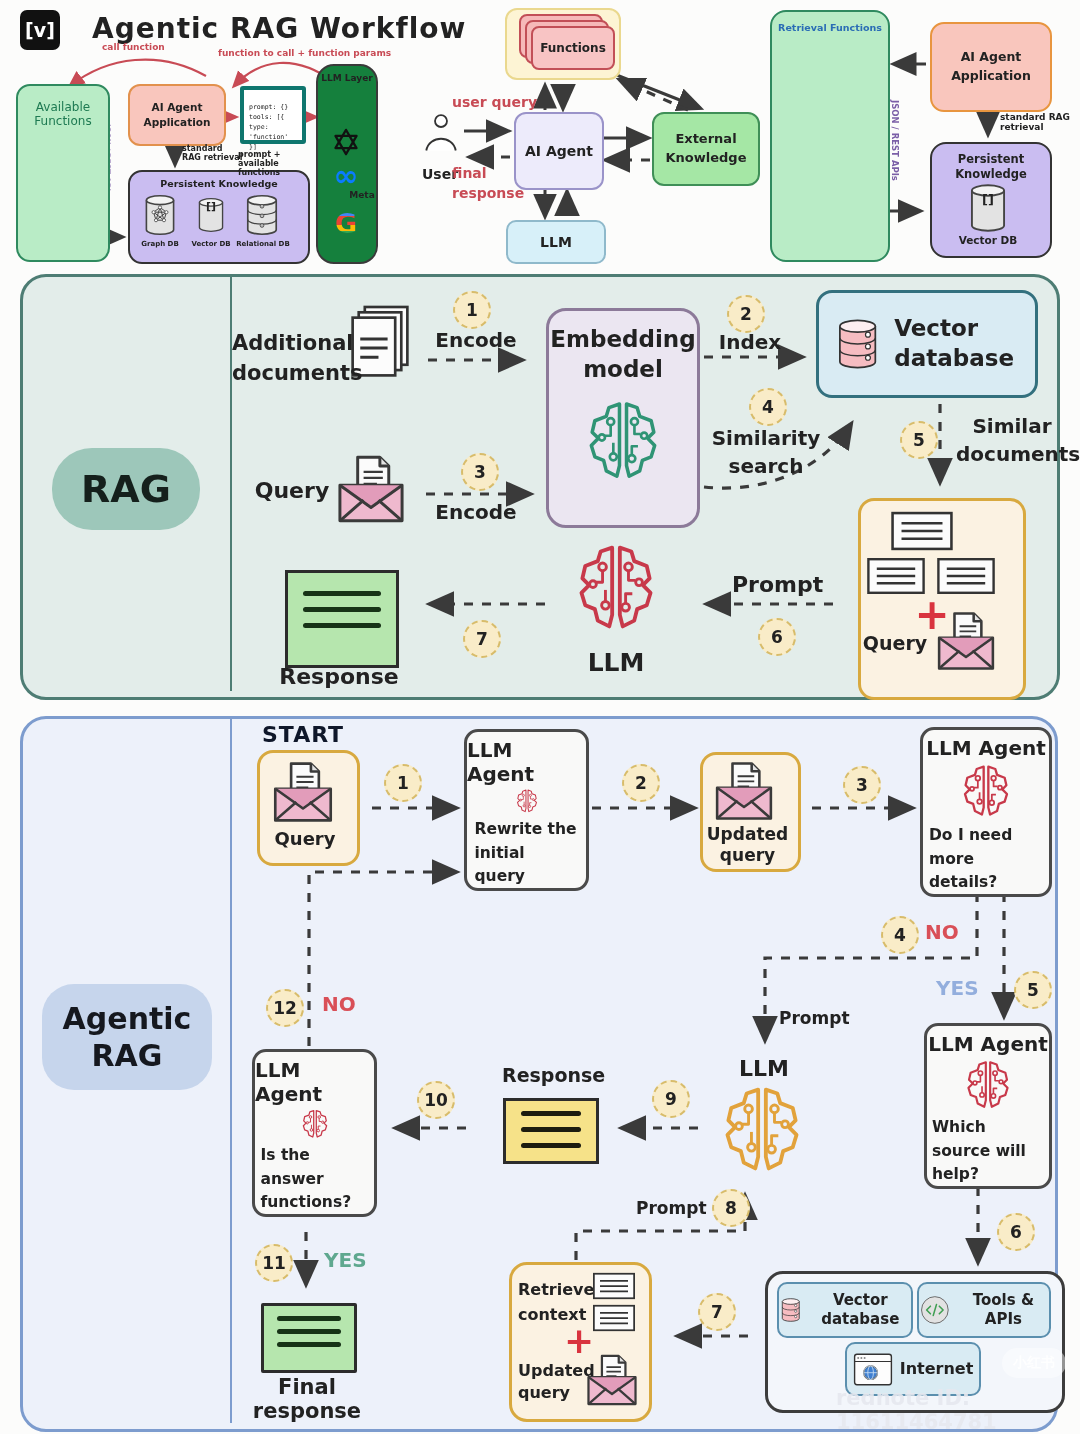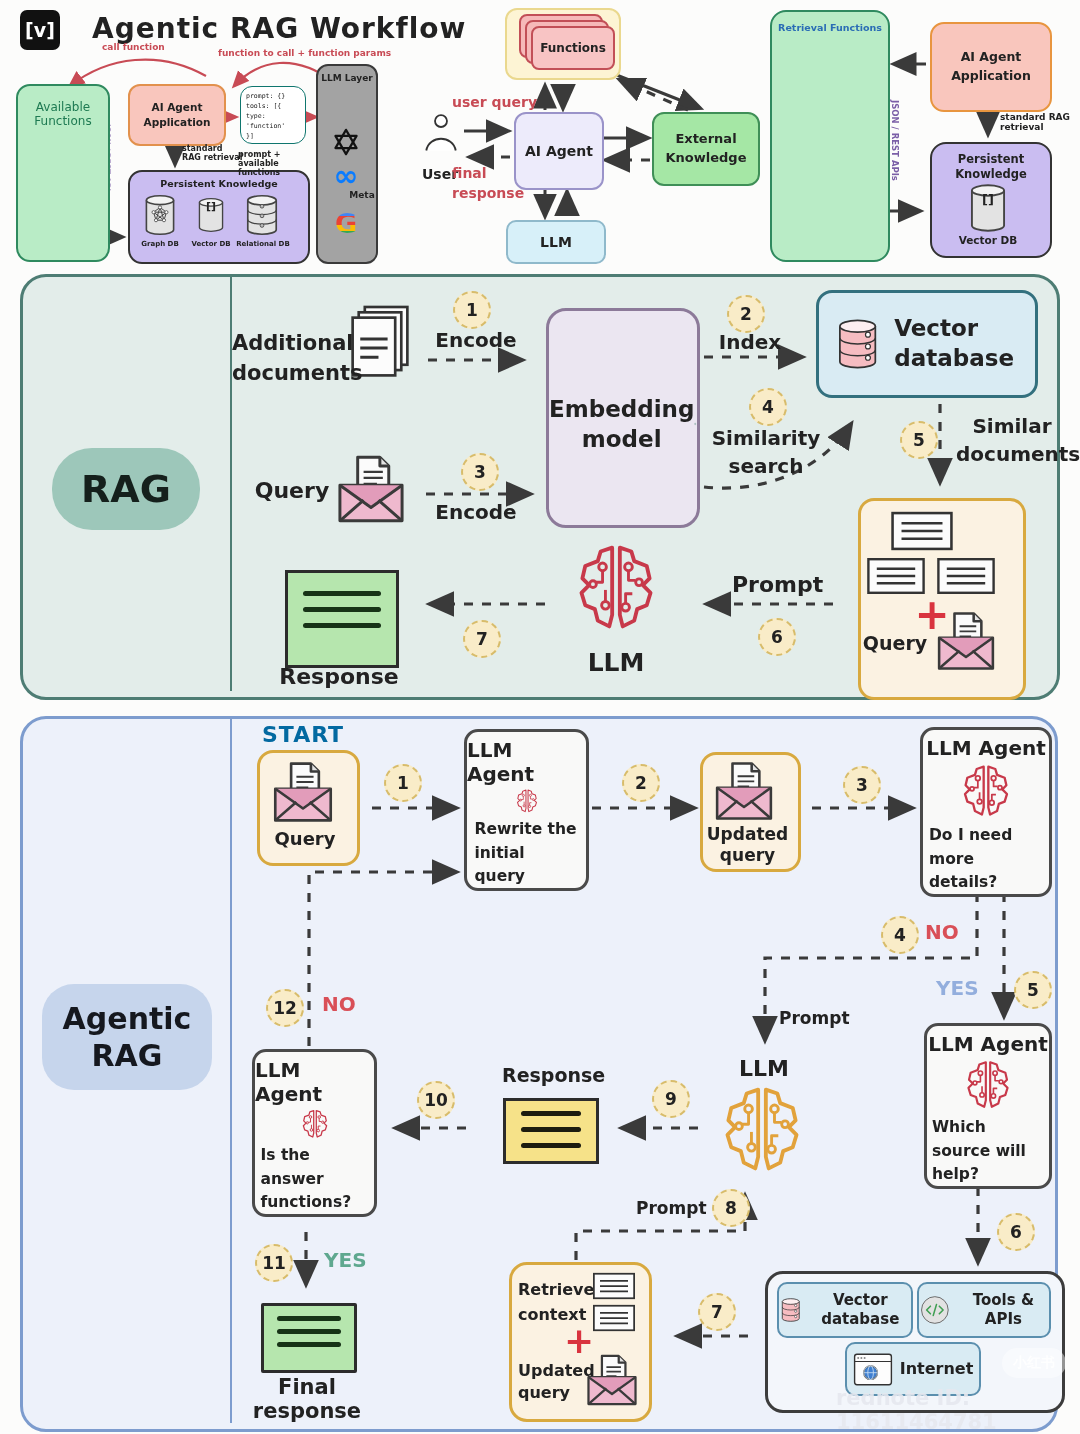--- a/index.html
+++ b/index.html
@@ -211,29 +211,29 @@
 </div>
 <div class="minibox blue-mini" style="left:24px;top:110px;width:74px;height:24px;font-size:7.5px">Tool Functions</div>
 <div class="minibox blue-mini" style="left:24px;top:152px;width:74px;height:24px;font-size:7.5px">Action Functions</div>
 <div class="minibox blue-mini" style="left:24px;top:194px;width:74px;height:24px;font-size:7.5px">LLM Functions</div>
 <div class="minibox yellow-mini" style="left:24px;top:226px;width:74px;height:24px;font-size:7px">Retrieval Functions</div>
 <div class="abs vert" style="left:103px;top:124px;height:112px;font-size:7.5px">JSON / REST APIs</div>
 
 <div class="node ctr" style="left:128px;top:84px;width:94px;height:58px;background:#f9c6bd;border:2.5px solid #e2914d;border-radius:12px;font-weight:bold;font-size:10.5px;line-height:1.4">AI Agent Application</div>
 <div class="lbl" style="left:182px;top:144px;width:62px;font-size:8px">standard RAG retrieval</div>
 
-<div class="node" style="left:240px;top:86px;width:66px;height:58px;background:#fff;border:1px solid #0f766e;border-radius:12px;padding:4px 5px;box-sizing:border-box">
+<div class="node" style="left:240px;top:86px;width:66px;height:58px;background:#fff;border:4px solid #0f766e;border-radius:3px;padding:12px 5px;box-sizing:border-box">
   <div style="font-family:'DejaVu Sans Mono',monospace;font-size:6.5px;line-height:1.55">prompt: {}</div>
   <div style="font-family:'DejaVu Sans Mono',monospace;font-size:6.5px;line-height:1.55">tools: [{</div>
   <div style="font-family:'DejaVu Sans Mono',monospace;font-size:6.5px;line-height:1.55"> type: 'function'</div>
   <div style="font-family:'DejaVu Sans Mono',monospace;font-size:6.5px;line-height:1.55">}]</div>
 </div>
 <div class="lbl" style="left:238px;top:150px;width:70px;font-size:8px">prompt + available functions</div>
 
-<div class="node" style="left:316px;top:64px;width:58px;height:196px;background:#a3a3a3;border:2.5px solid #3a3a3a;border-radius:12px">
+<div class="node" style="left:316px;top:64px;width:58px;height:196px;background:#15803d;border:2.5px solid #3a3a3a;border-radius:18px">
   <div class="cc" style="font-size:9px;font-weight:bold;margin-top:7px">LLM Layer</div>
 </div>
 <div class="abs ctr" style="left:328px;top:88px;width:34px;height:30px;background:#bf8a68;border-radius:5px;font-weight:bold;font-size:15px;color:#141414">A\</div>
 <svg class="abs" style="left:330px;top:126px;z-index:7" width="32" height="32">
     <use href="#openai"></use>
   </svg>
 <div class="abs ctr" style="left:328px;top:162px;width:36px;height:26px;font-size:30px;color:#0a7cff;font-weight:bold;z-index:7">∞</div>
 <div class="abs ctr" style="left:344px;top:190px;width:36px;font-size:9px;font-weight:bold;z-index:7">Meta</div>
 <div class="abs ctr g-grad" style="left:332px;top:206px;width:28px;height:34px;font-size:27px;font-weight:bold;z-index:7">G</div>
 
@@ -292,21 +292,21 @@
 <div class="pill" id="rag-pill">RAG</div>
 
 <div class="lbl cc" style="left:232px;top:328px;width:114px;font-size:21px;line-height:1.45">Additional documents</div>
 <svg class="node" style="left:342px;top:298px" width="76" height="94">
     <use href="#docs"></use>
   </svg>
 
 <div class="step" style="left:453px;top:291px">1</div>
 <div class="lbl cc" style="left:434px;top:328px;width:84px;font-size:20px">Encode</div>
 
-<div class="node" style="left:546px;top:308px;width:148px;height:214px;background:#ebe6f1;border:3px solid #8c7a99;border-radius:20px;display:flex;flex-direction:row;align-items:center">
+<div class="node" style="left:546px;top:308px;width:148px;height:214px;background:#ebe6f1;border:3px solid #8c7a99;border-radius:20px;display:flex;flex-direction:column;align-items:center">
   <div class="cc" style="font-weight:bold;font-size:23px;margin-top:14px;line-height:1.3">Embedding model</div>
   <svg width="88" height="88" style="margin-top:12px;color:#2f9475">
       <use href="#brain"></use>
     </svg>
 </div>
 
 <div class="step" style="left:727px;top:295px">2</div>
 <div class="lbl cc" style="left:708px;top:330px;width:84px;font-size:20px">Index</div>
 
 <div class="node" style="left:816px;top:290px;width:222px;height:108px;background:#d9ebf3;border:3px solid #33707e;border-radius:16px;display:flex;align-items:center;gap:12px;padding-left:14px;box-sizing:border-box">
@@ -363,21 +363,21 @@
 </div>
 <div class="lbl cc" style="left:268px;top:664px;width:142px;font-size:22px">Response</div>
 
 <div class="band" id="agentic-band"></div>
 <div class="divider" id="ag-div"></div>
 <div class="pill" id="ag-pill">
   <span>Agentic</span>
   <span>RAG</span>
 </div>
 
-<div class="lbl" style="left:262px;top:722px;font-size:22px;color:#0369a1;letter-spacing:1px">START</div>
+<div class="lbl" style="left:262px;top:722px;font-size:22px;color:#0f172a;letter-spacing:1px">START</div>
 <div class="node qbox" style="left:257px;top:750px;width:97px;height:110px"></div>
 <svg class="abs" style="left:270px;top:760px;z-index:7" width="66" height="64">
     <use href="#envelope"></use>
   </svg>
 <div class="lbl cc" style="left:259px;top:828px;width:92px;font-size:18px;z-index:7">Query</div>
 
 <div class="step" style="left:384px;top:764px">1</div>
 
 <div class="node agentbox" style="left:464px;top:729px;width:119px;height:156px">
   <div class="ti">LLM Agent</div>

